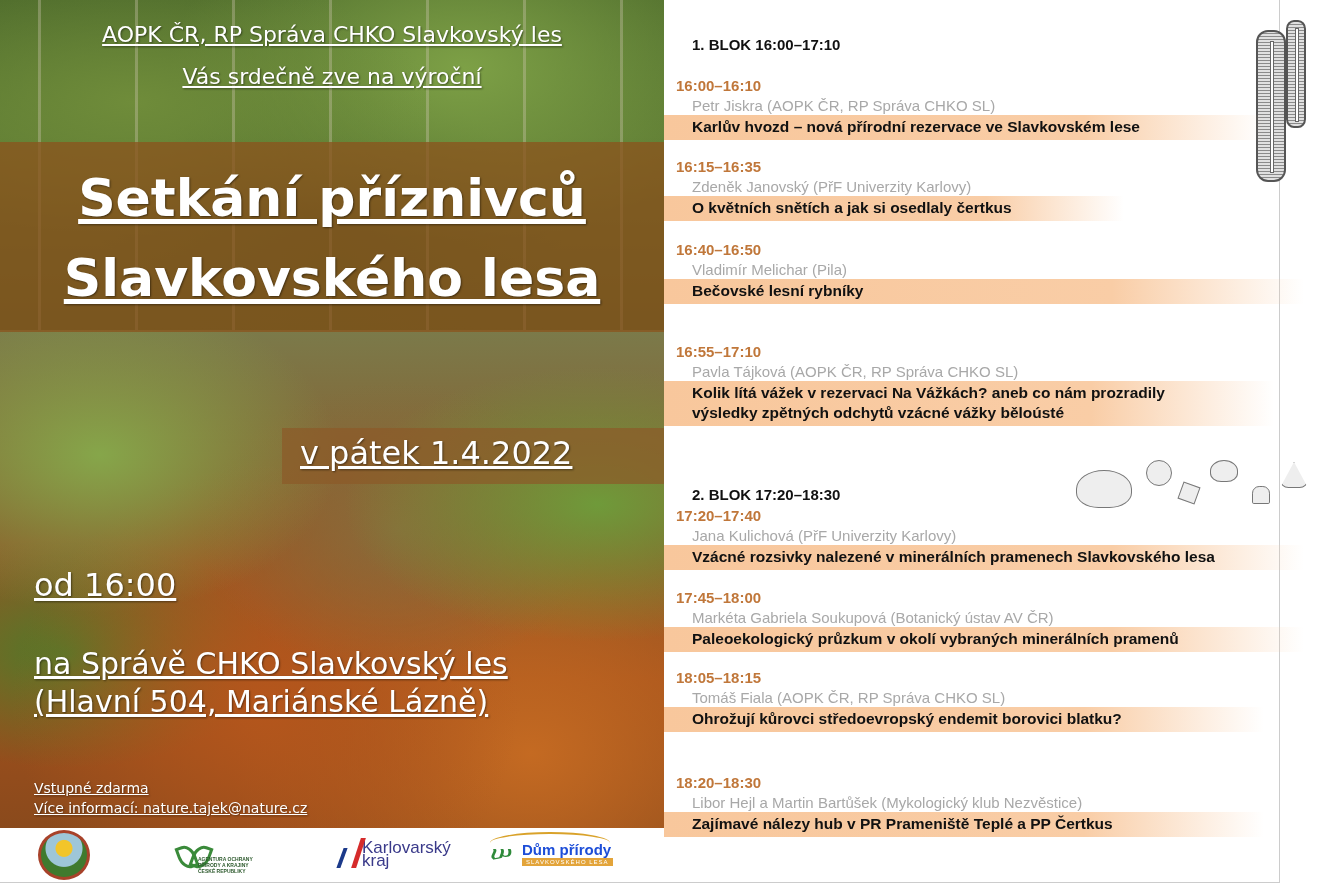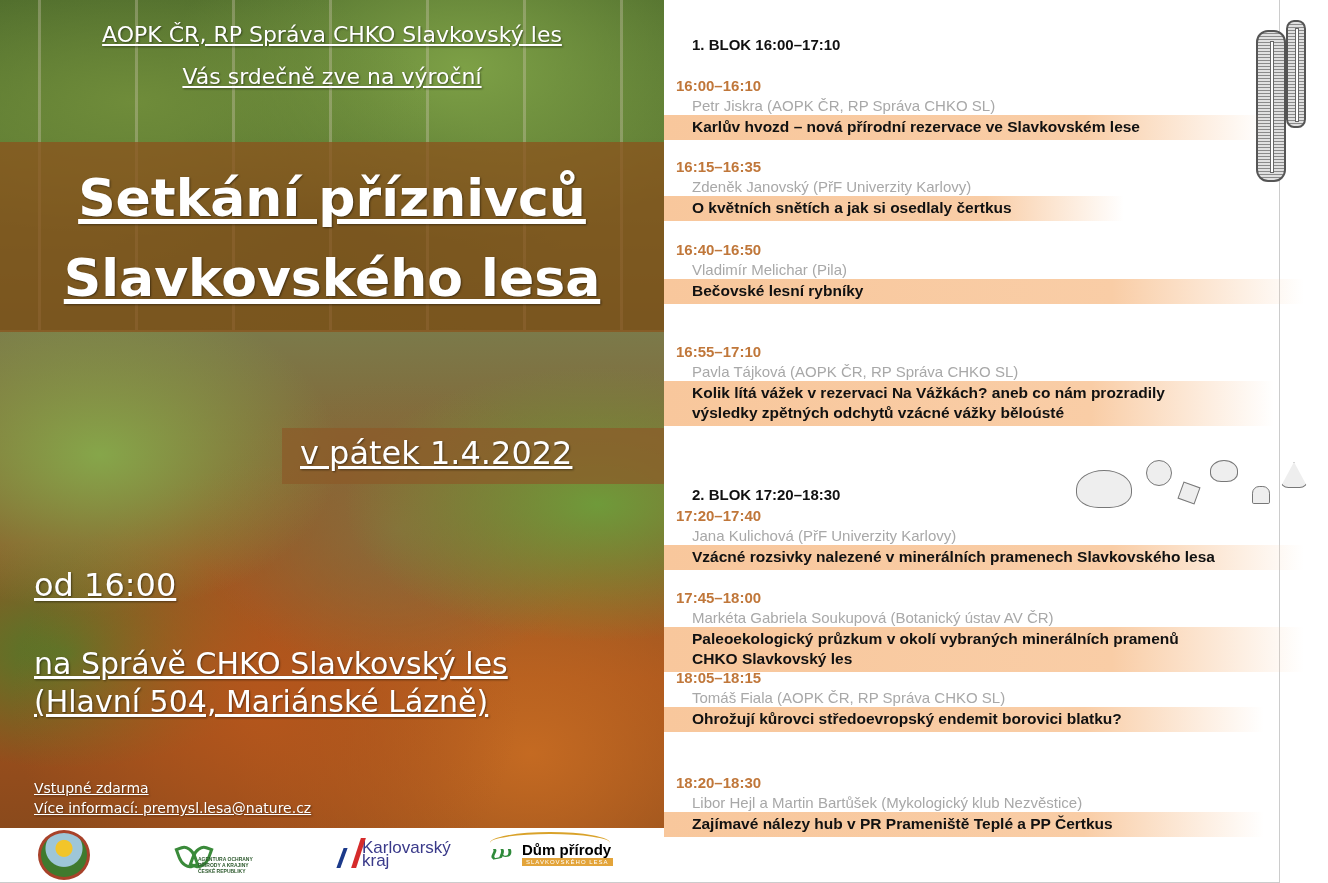--- a/index.html
+++ b/index.html
@@ -49,21 +49,21 @@
   .logo-kraj { left: 340px; top: 10px; }
   .kraj-mark { width: 18px; height: 32px; position: relative; margin-right: 4px; }
   .kraj-mark::before { content: ""; position: absolute; left: 0; top: 10px; width: 10px; height: 20px; border-left: 4px solid #1c3a8a; transform: skewX(-20deg); }
   .kraj-mark::after { content: ""; position: absolute; left: 6px; top: 0; width: 10px; height: 30px; border-right: 5px solid #d52b2b; transform: skewX(-18deg); }
   .kraj-text { font-size: 17px; color: #3a3a8a; line-height: 13px; }
   .logo-dum { left: 490px; top: 6px; }
   .dum-mark { width: 26px; height: 38px; position: relative; margin-right: 6px; }
   .dum-mark::before { content: ""; position: absolute; left: 0; top: -2px; width: 120px; height: 20px; border-top: 2px solid #d9a22a; border-radius: 60% 60% 0 0; }
   .dum-mark::after { content: "ሠ"; position: absolute; left: 0; top: 4px; color: #2e8a3a; font-size: 28px; line-height: 30px; font-family: "DejaVu Sans", sans-serif; }
   .dum-text { display: flex; flex-direction: column; }
-  .dum-name { font-size: 15px; font-weight: bold; color: #000000; }
+  .dum-name { font-size: 15px; font-weight: bold; color: #1d4ed8; }
   .dum-sub { font-size: 6px; color: #fff; background: #e3a43a; padding: 1px 4px; letter-spacing: 1px; }
 
   
   .right { position: absolute; left: 664px; top: 0; width: 616px; height: 883px; background: #fff; border-right: 1px solid #ccc; border-bottom: 1px solid #ccc; font-family: "Liberation Sans", sans-serif; }
   .block-head { position: absolute; left: 28px; font-size: 15px; font-weight: bold; color: #111; }
   .talk { position: absolute; left: 0; width: 664px; }
   .talk-time { padding-left: 12px; font-size: 15px; font-weight: bold; color: #c0773a; line-height: 20px; }
   .talk-speaker { padding-left: 28px; font-size: 15px; color: #a8a8a8; line-height: 19px; }
   .talk-title { padding: 2px 0 3px 28px; font-size: 15.5px; font-weight: bold; color: #111; line-height: 20px;
      background: linear-gradient(90deg, #f8c79c 0%, #f9cda6 70%, rgba(255,255,255,0) 100%); width: 600px; }
@@ -86,21 +86,21 @@
 
   <div class="poster-text org-line1">AOPK ČR, RP Správa CHKO Slavkovský les</div>
   <div class="poster-text org-line2">Vás  srdečně zve na výroční</div>
   <div class="poster-text title1">Setkání příznivců</div>
   <div class="poster-text title2">Slavkovského lesa</div>
   <div class="poster-text date">v pátek 1.4.2022</div>
   <div class="poster-text time">od 16:00</div>
   <div class="poster-text place1">na Správě CHKO Slavkovský les</div>
   <div class="poster-text place2">(Hlavní 504, Mariánské Lázně)</div>
   <div class="poster-text entry">Vstupné zdarma</div>
-  <div class="poster-text info">Více informací: premysl.lesa@nature.cz</div>
+  <div class="poster-text info">Více informací: nature.tajek@nature.cz</div>
 
   <div class="logos">
     <div class="logo logo-aopk-seal"></div>
     <div class="logo logo-agency">
       <div class="agency-mark"></div>
       <div class="agency-text">AGENTURA OCHRANY
 PŘÍRODY A KRAJINY
 ČESKÉ REPUBLIKY</div>
     </div>
     <div class="logo logo-kraj">
@@ -170,21 +170,20 @@
     <div class="talk-time">17:20–17:40</div>
     <div class="talk-speaker">Jana Kulichová (PřF Univerzity Karlovy)</div>
     <div class="talk-title wide">Vzácné rozsivky nalezené v minerálních pramenech Slavkovského lesa</div>
   </div>
 
   <div class="talk" style="top:588px;">
     <div class="talk-time">17:45–18:00</div>
     <div class="talk-speaker">Markéta Gabriela Soukupová (Botanický ústav AV ČR)</div>
     <div class="talk-title wide">
       <div>Paleoekologický průzkum v okolí vybraných minerálních pramenů</div>
-      <div>CHKO Slavkovský les</div>
     </div>
   </div>
 
   <div class="talk" style="top:668px;">
     <div class="talk-time">18:05–18:15</div>
     <div class="talk-speaker"> Tomáš Fiala (AOPK ČR, RP Správa CHKO SL)</div>
     <div class="talk-title" style="width:600px;">Ohrožují kůrovci středoevropský endemit borovici blatku?</div>
   </div>
 
   <div class="talk" style="top:773px;">

